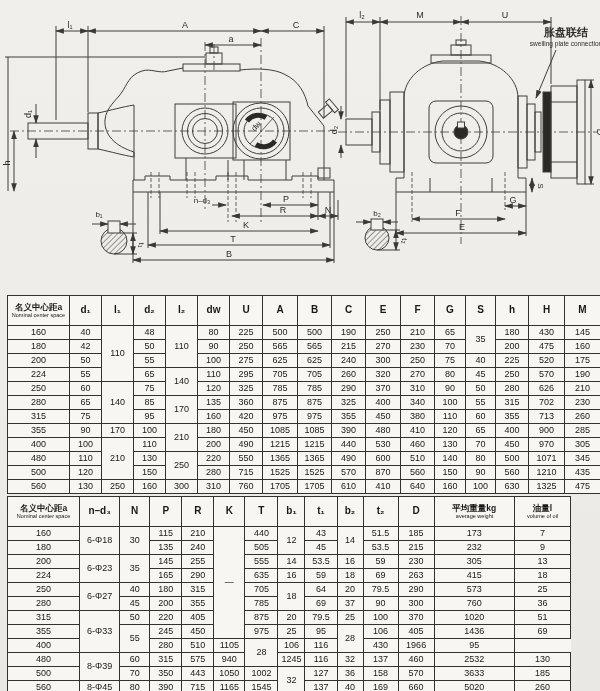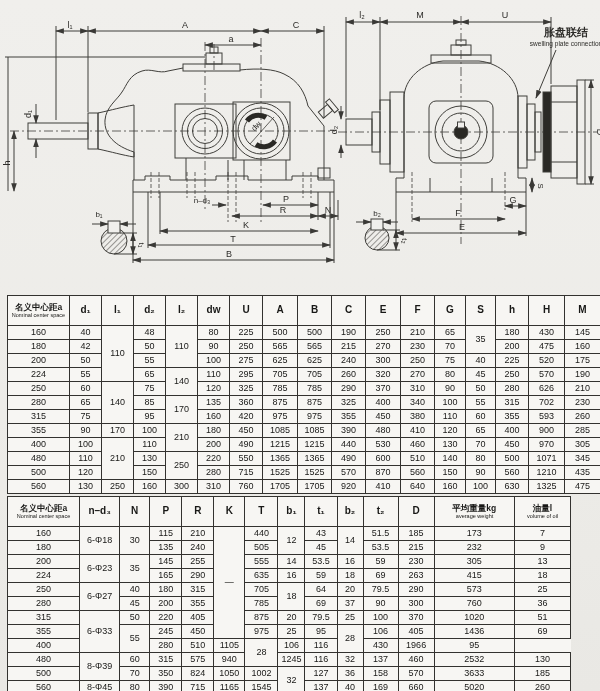--- a/index.html
+++ b/index.html
@@ -404,21 +404,21 @@
           <td>160</td>
           <td>420</td>
           <td>975</td>
           <td>975</td>
           <td>355</td>
           <td>450</td>
           <td>380</td>
           <td>110</td>
           <td>60</td>
           <td>355</td>
-          <td>593</td>
+          <td>713</td>
           <td>260</td>
         </tr>
         <tr>
           <td>355</td>
           <td>90</td>
           <td>170</td>
           <td>100</td>
           <td rowspan="2">210</td>
           <td>180</td>
           <td>450</td>
@@ -489,21 +489,21 @@
         <tr>
           <td>560</td>
           <td>130</td>
           <td>250</td>
           <td>160</td>
           <td>300</td>
           <td>310</td>
           <td>760</td>
           <td>1705</td>
           <td>1705</td>
-          <td>920</td>
+          <td>610</td>
           <td>410</td>
           <td>640</td>
           <td>160</td>
           <td>100</td>
           <td>630</td>
           <td>1325</td>
           <td>475</td>
         </tr>
       </tbody>
     </table>
@@ -688,21 +688,21 @@
           <td>32</td>
           <td>137</td>
           <td>460</td>
           <td>2532</td>
           <td>130</td>
         </tr>
         <tr>
           <td>500</td>
           <td>70</td>
           <td>350</td>
-          <td>824</td>
+          <td>443</td>
           <td>1050</td>
           <td>1002</td>
           <td rowspan="2">32</td>
           <td>127</td>
           <td>36</td>
           <td>158</td>
           <td>570</td>
           <td>3633</td>
           <td>185</td>
         </tr>

